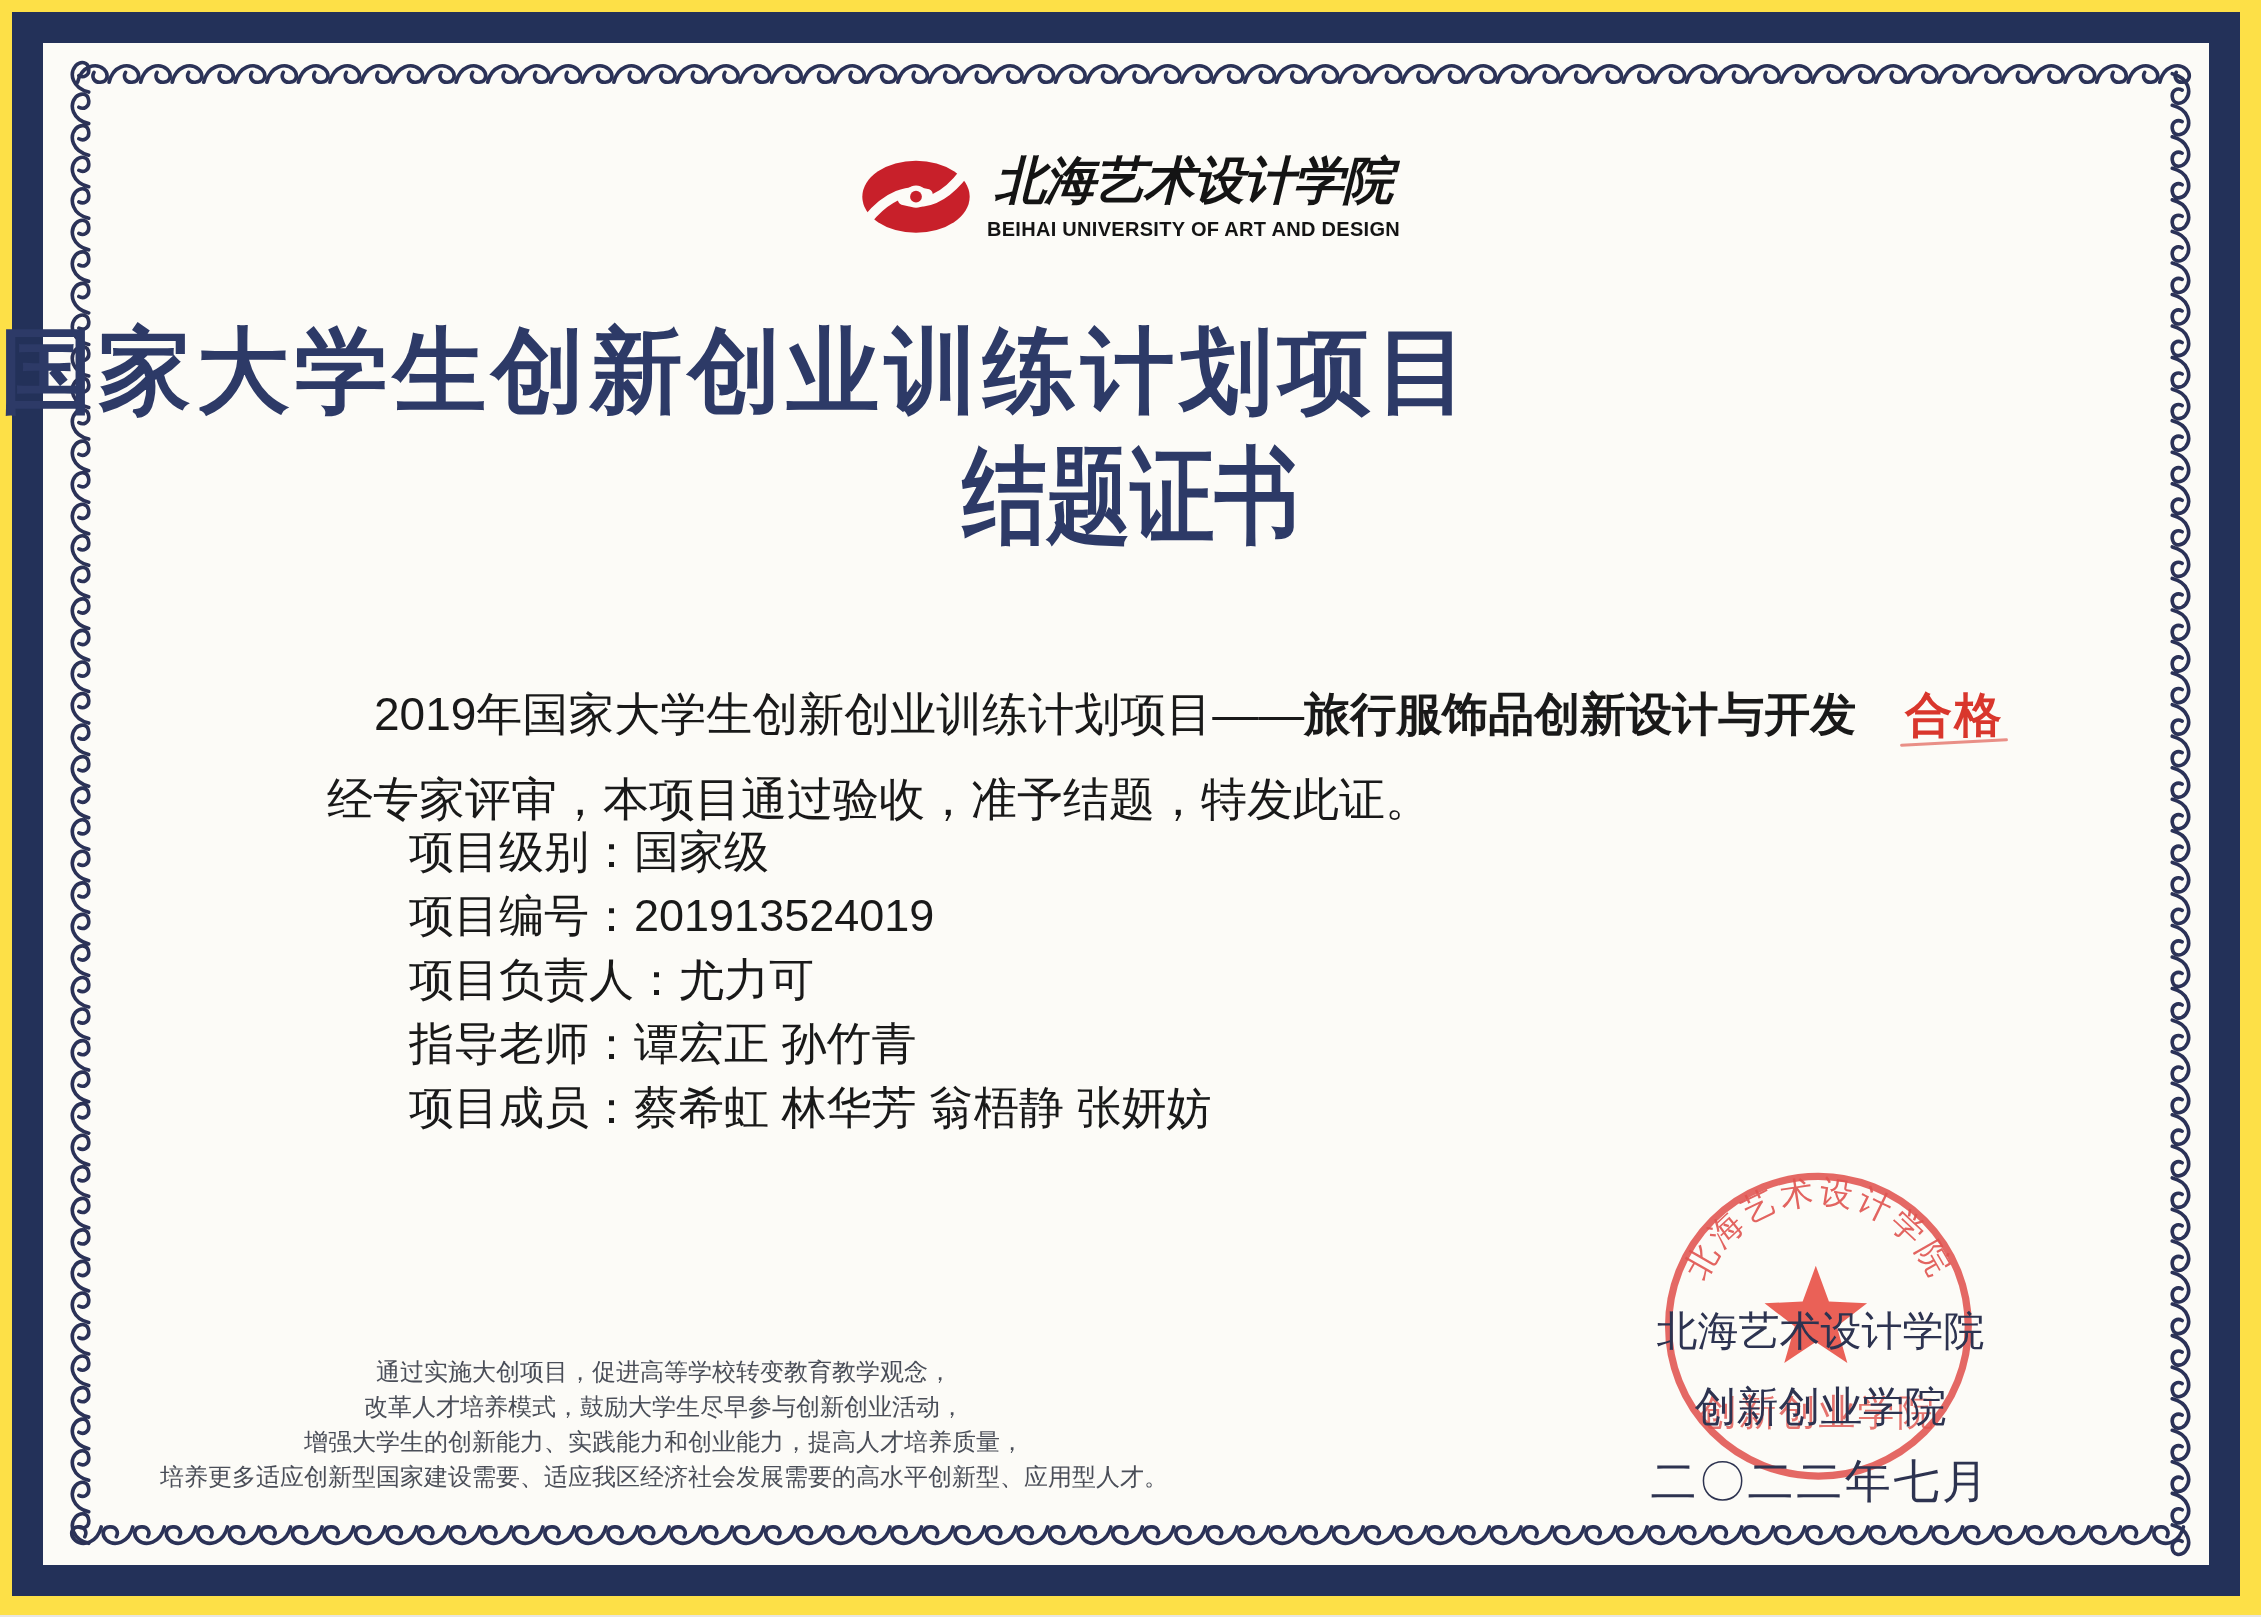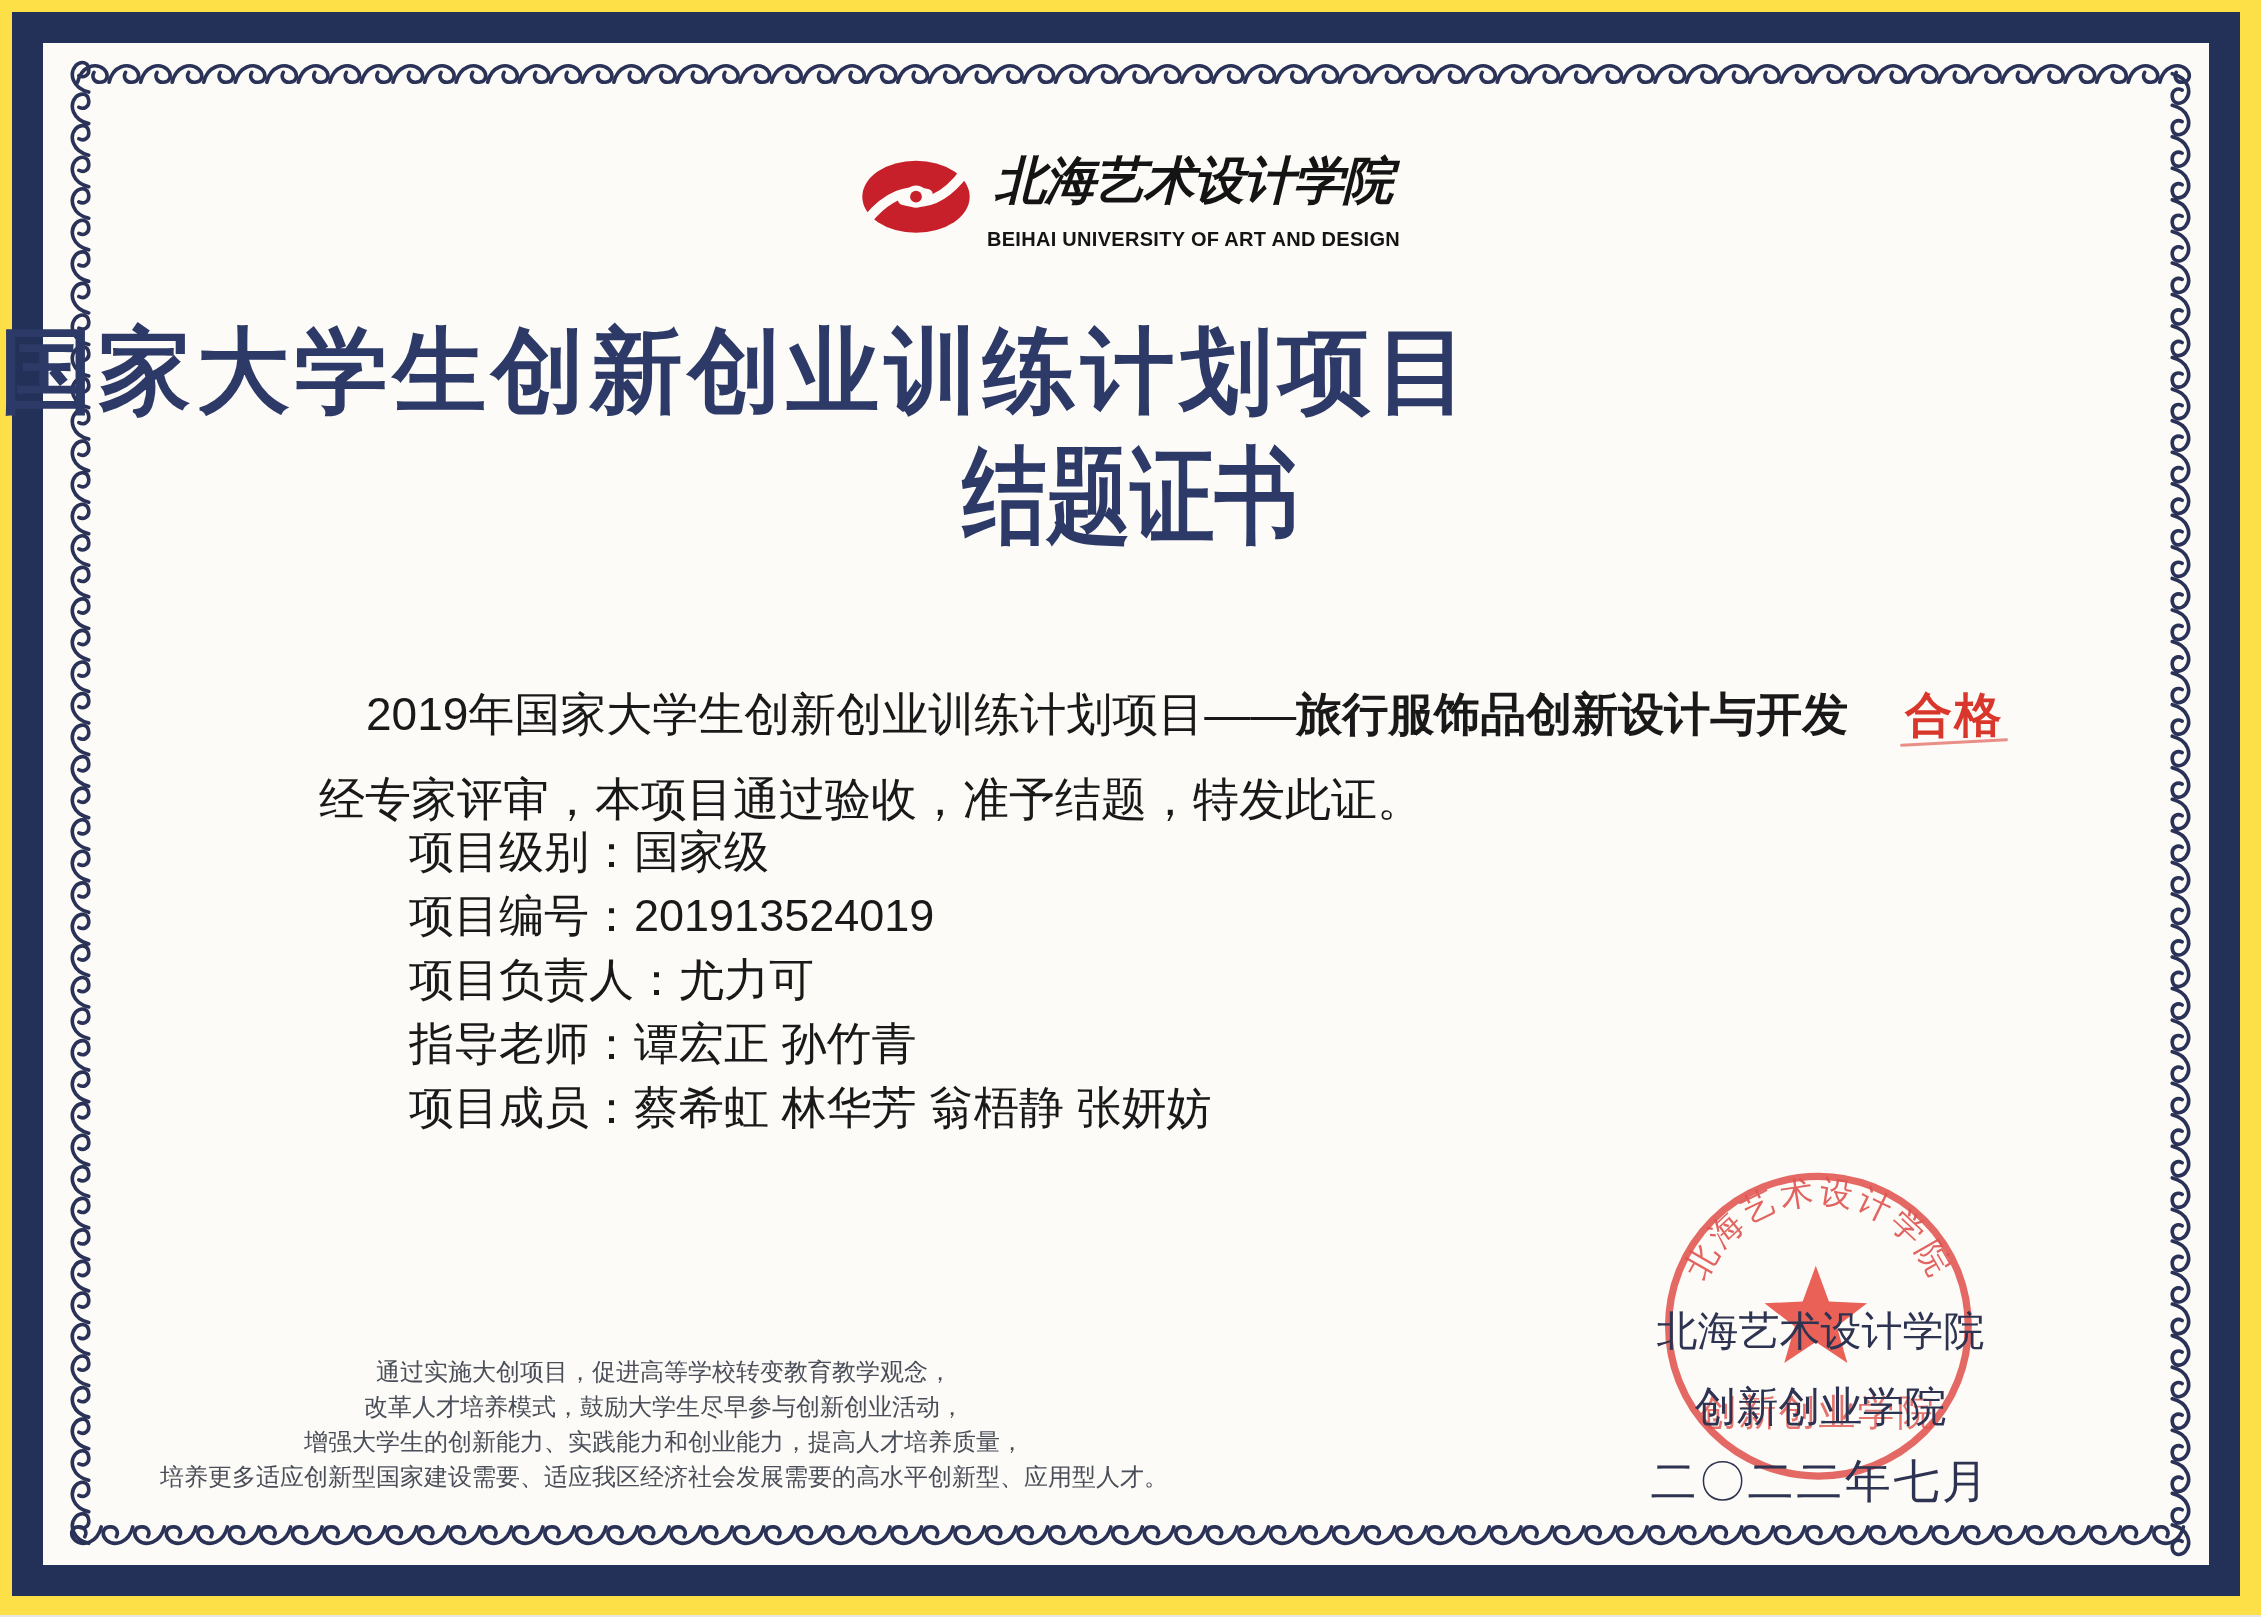--- a/index.html
+++ b/index.html
@@ -20,38 +20,38 @@
   }
   .swirl{width:110px; height:76px; margin-top:9.2px;}
   .logo-text{display:flex; flex-direction:column; align-items:center;}
   .logo-cn{
     font-family:"Liberation Serif","DejaVu Serif",serif;
     font-style:italic; font-weight:700; font-size:51px; line-height:63px;
     letter-spacing:-1.3px; color:#141414; white-space:nowrap;
   }
   .logo-en{
     font-weight:700; font-size:20px; letter-spacing:0.3px; color:#141414;
-    margin-top:15px; white-space:nowrap;
+    margin-top:5px; white-space:nowrap;
   }
 
   .title{
     position:absolute; left:0; top:316px; width:2261px; 
     font-family:"Liberation Serif","DejaVu Serif",serif; font-weight:700;
     font-size:93px; line-height:112px; letter-spacing:5.3px; color:#2d3a67;
     white-space:nowrap;
   }
   .subtitle{
     position:absolute; left:0; top:434px; width:2261px; text-align:center;
     font-family:"Liberation Serif","DejaVu Serif",serif; font-weight:700;
     font-size:105px; line-height:125px; color:#2d3a67;
     transform:scaleX(.8); transform-origin:center; white-space:nowrap;
   }
 
   .para{
-    position:absolute; left:319px; top:672px; width:1683px;
+    position:absolute; left:327px; top:672px; width:1683px;
     font-size:46px; line-height:85px; color:#191919;
   }
   .para-line1{text-indent:47px; white-space:nowrap;}
   .para-line1 .bold{font-weight:700;}
   .grade{
     position:absolute; left:1905px; top:684px;
     font-size:47px; font-weight:700; color:#d9362c; letter-spacing:2.6px;
     white-space:nowrap;
   }
   .grade-underline{

